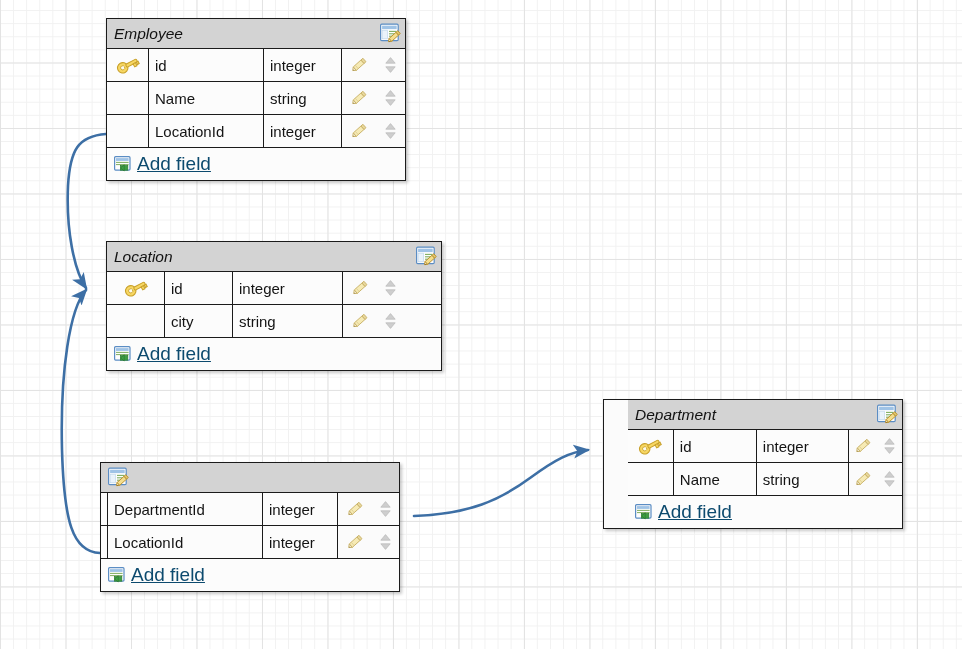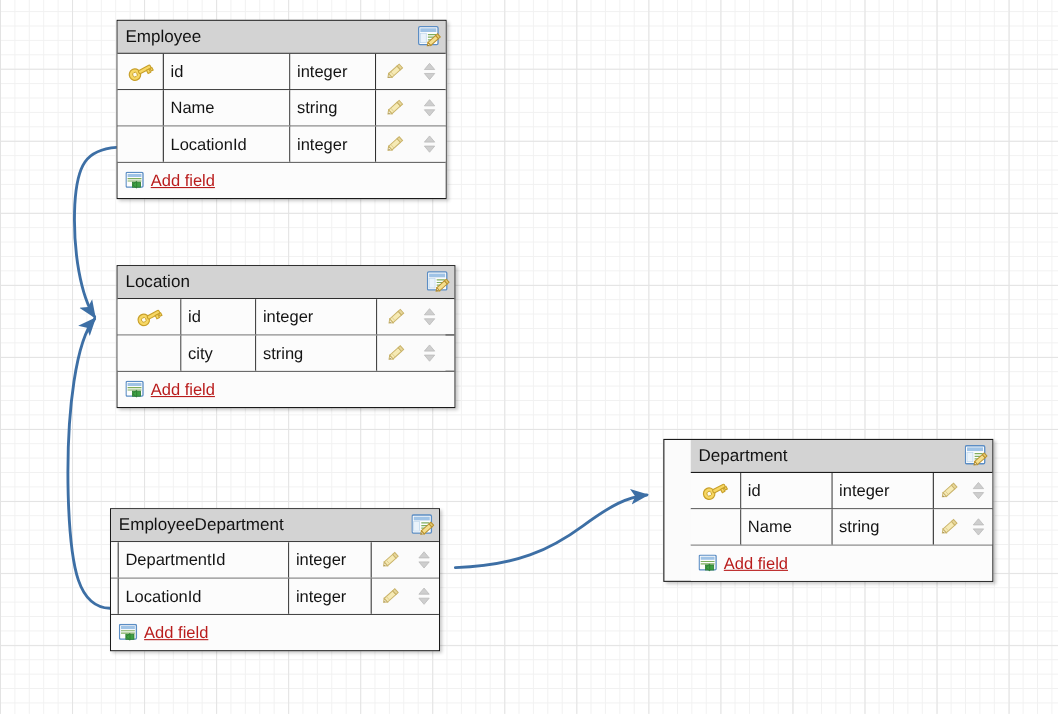--- a/index.html
+++ b/index.html
@@ -53,20 +53,21 @@
     box-shadow: 2px 2px 3px rgba(0,0,0,0.22);
   }
   .entity-header {
     background: #d3d3d3;
     border-bottom: 1px solid #1b1b1b;
     height: 30px;
     display: flex;
     align-items: center;
     padding: 0 4px 0 7px;
     box-sizing: border-box;
+    font-style: italic;
   }
   .entity-title {
     font-size: 15.5px;
     color: #121212;
     flex: 1 1 auto;
     white-space: nowrap;
     overflow: hidden;
   }
   .entity-rows {
     display: block;
@@ -105,22 +106,22 @@
   }
   .footer {
     height: 32px;
     display: flex;
     align-items: center;
     padding-left: 7px;
     background: #fcfcfc;
     box-sizing: border-box;
   }
   .addlink {
-    font-size: 15px;
-    color: #b91c1c;
+    font-size: 19px;
+    color: #0c4a6e;
     text-decoration: underline;
     margin-left: 5px;
     cursor: pointer;
   }
 
   
   .icon { display: inline-block; line-height: 0; }
   .ico-key { width: 26px; height: 18px; }
   .ico-pencil { width: 18px; height: 18px; }
   .ico-spin { width: 13px; height: 18px; }
@@ -261,21 +262,21 @@
       <line x1="2" y1="8.6" x2="14.6" y2="8.6" stroke="#7fae5e" stroke-width="1"></line>
       <g>
         <rect x="6.4" y="9.6" width="7.4" height="4.6" fill="#3f9f43" stroke="#2b7a2f" stroke-width="0.7"></rect>
         <path d="M 6.6,11.9 L 10.2,8.8 L 10.2,15 Z" fill="#3f9f43" stroke="#2b7a2f" stroke-width="0.7"></path>
       </g>
     </svg>
   </span>
         <span class="addlink">Add field</span>
       </div>
     </div>
-    <div class="entity" style="left: 106px; top: 241px; width: 308px;">
+    <div class="entity" style="left: 106px; top: 241px; width: 336px;">
       <div class="entity-header">
         <div class="entity-title">Location</div>
         <span class="icon ico-editform">
     <svg viewBox="0 0 21 21" width="21" height="21">
       <rect x="0.6" y="1.2" width="17.6" height="16.4" rx="1.2" fill="#fdfdfd" stroke="#5b8dc4" stroke-width="1.2"></rect>
       <rect x="2.1" y="2.7" width="14.6" height="3.4" fill="#9fc3e6"></rect>
       <rect x="2.1" y="7.2" width="5.4" height="8.6" fill="#eaf3fb" stroke="#b9d3ea" stroke-width="0.6"></rect>
       <line x1="9" y1="8.4" x2="16.4" y2="8.4" stroke="#7fae5e" stroke-width="1.1"></line>
       <line x1="9" y1="10.8" x2="16.4" y2="10.8" stroke="#7fae5e" stroke-width="1.1"></line>
       <line x1="9" y1="13.2" x2="16.4" y2="13.2" stroke="#7fae5e" stroke-width="1.1"></line>
@@ -361,21 +362,20 @@
         <rect x="6.4" y="9.6" width="7.4" height="4.6" fill="#3f9f43" stroke="#2b7a2f" stroke-width="0.7"></rect>
         <path d="M 6.6,11.9 L 10.2,8.8 L 10.2,15 Z" fill="#3f9f43" stroke="#2b7a2f" stroke-width="0.7"></path>
       </g>
     </svg>
   </span>
         <span class="addlink">Add field</span>
       </div>
     </div>
     <div class="entity" style="left: 100px; top: 462px; width: 300px;">
       <div class="entity-header">
-        <div class="entity-title">EmployeeDepartment</div>
         <span class="icon ico-editform">
     <svg viewBox="0 0 21 21" width="21" height="21">
       <rect x="0.6" y="1.2" width="17.6" height="16.4" rx="1.2" fill="#fdfdfd" stroke="#5b8dc4" stroke-width="1.2"></rect>
       <rect x="2.1" y="2.7" width="14.6" height="3.4" fill="#9fc3e6"></rect>
       <rect x="2.1" y="7.2" width="5.4" height="8.6" fill="#eaf3fb" stroke="#b9d3ea" stroke-width="0.6"></rect>
       <line x1="9" y1="8.4" x2="16.4" y2="8.4" stroke="#7fae5e" stroke-width="1.1"></line>
       <line x1="9" y1="10.8" x2="16.4" y2="10.8" stroke="#7fae5e" stroke-width="1.1"></line>
       <line x1="9" y1="13.2" x2="16.4" y2="13.2" stroke="#7fae5e" stroke-width="1.1"></line>
       <g transform="rotate(-42 14 13)">
         <rect x="8.6" y="11.6" width="9.4" height="3.8" fill="#f4de8e" stroke="#b9912f" stroke-width="0.9"></rect>

